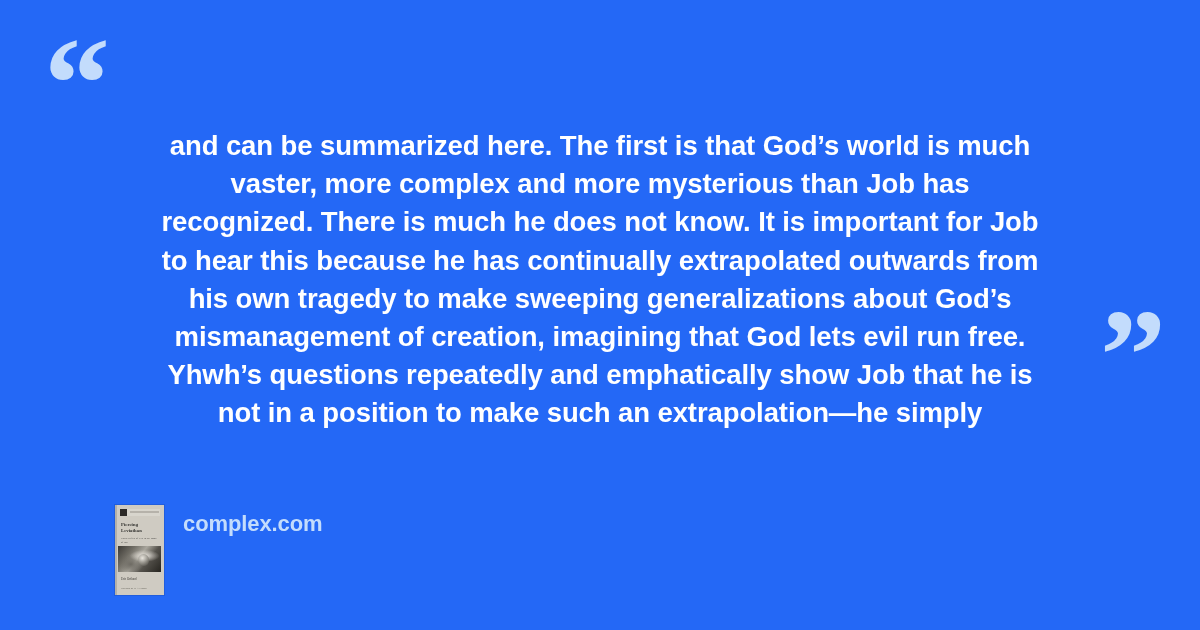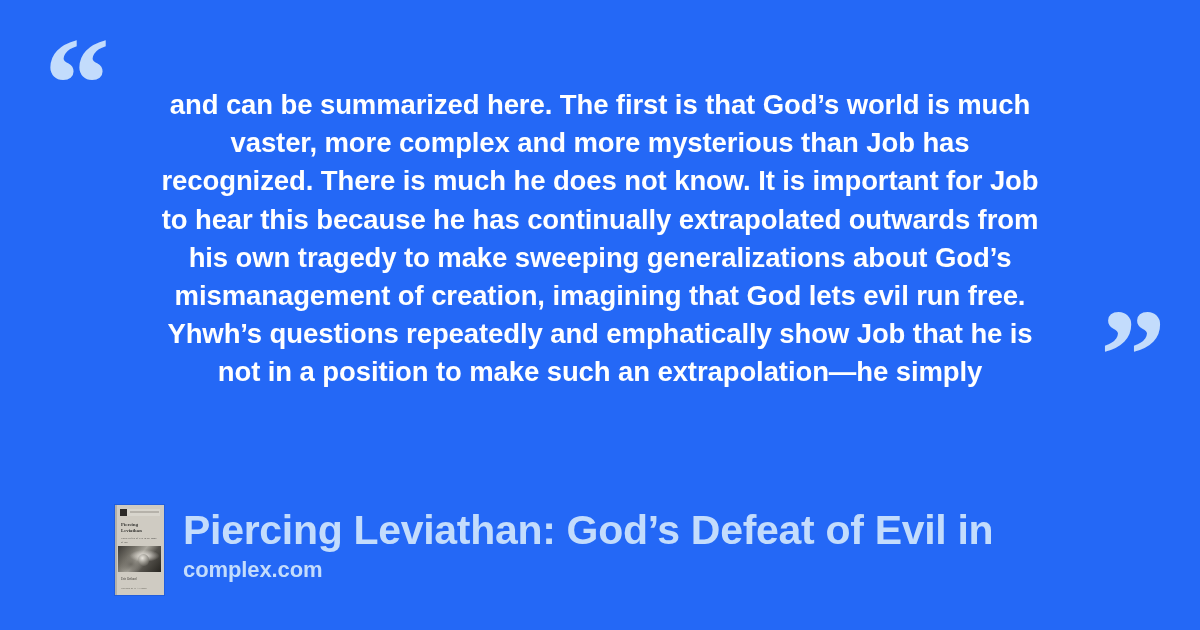--- a/index.html
+++ b/index.html
@@ -54,20 +54,21 @@
   }
 
   #quote-text {
     color: #ffffff;
     font-size: 27.5px;
     font-weight: 700;
     line-height: 38.2px;
     letter-spacing: -0.1px;
     white-space: pre-line;
     text-rendering: optimizeLegibility;
+    margin-top: 41px;
   }
 
   
   #footer {
     position: absolute;
     left: 115px;
     top: 505px;
     display: flex;
     align-items: flex-start;
   }
@@ -212,19 +213,18 @@
       <div id="cover-publisher-logo"></div>
       <div id="cover-series-line"></div>
       <div id="cover-title">Piercing Leviathan</div>
       <div id="cover-subtitle">God’s Defeat of Evil in the Book of Job</div>
       <div id="cover-photo"></div>
       <div id="cover-author">Eric Ortlund</div>
       <div id="cover-foreword">Foreword by D. A. Carson</div>
     </div>
 
     <div id="footer-text">
-      <div id="book-title">Piercing Leviathan: God’s Defeat of Evil in</div>
       <div id="site-name">complex.com</div>
     </div>
 
   </div>
 
 </div>
 
 </body></html>

